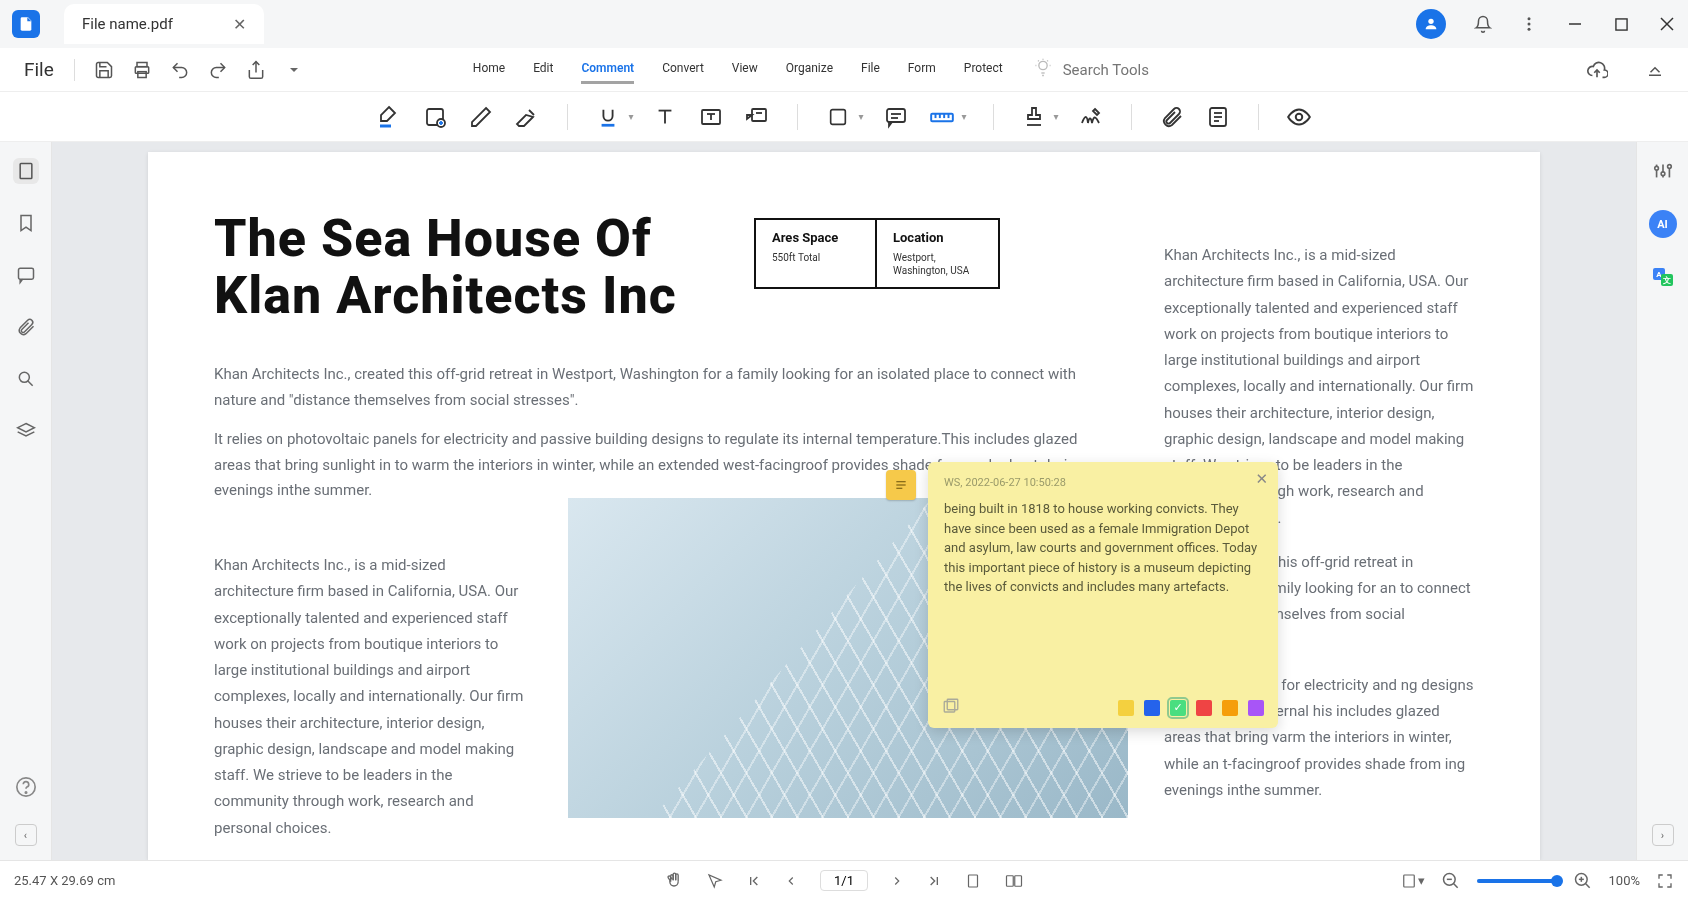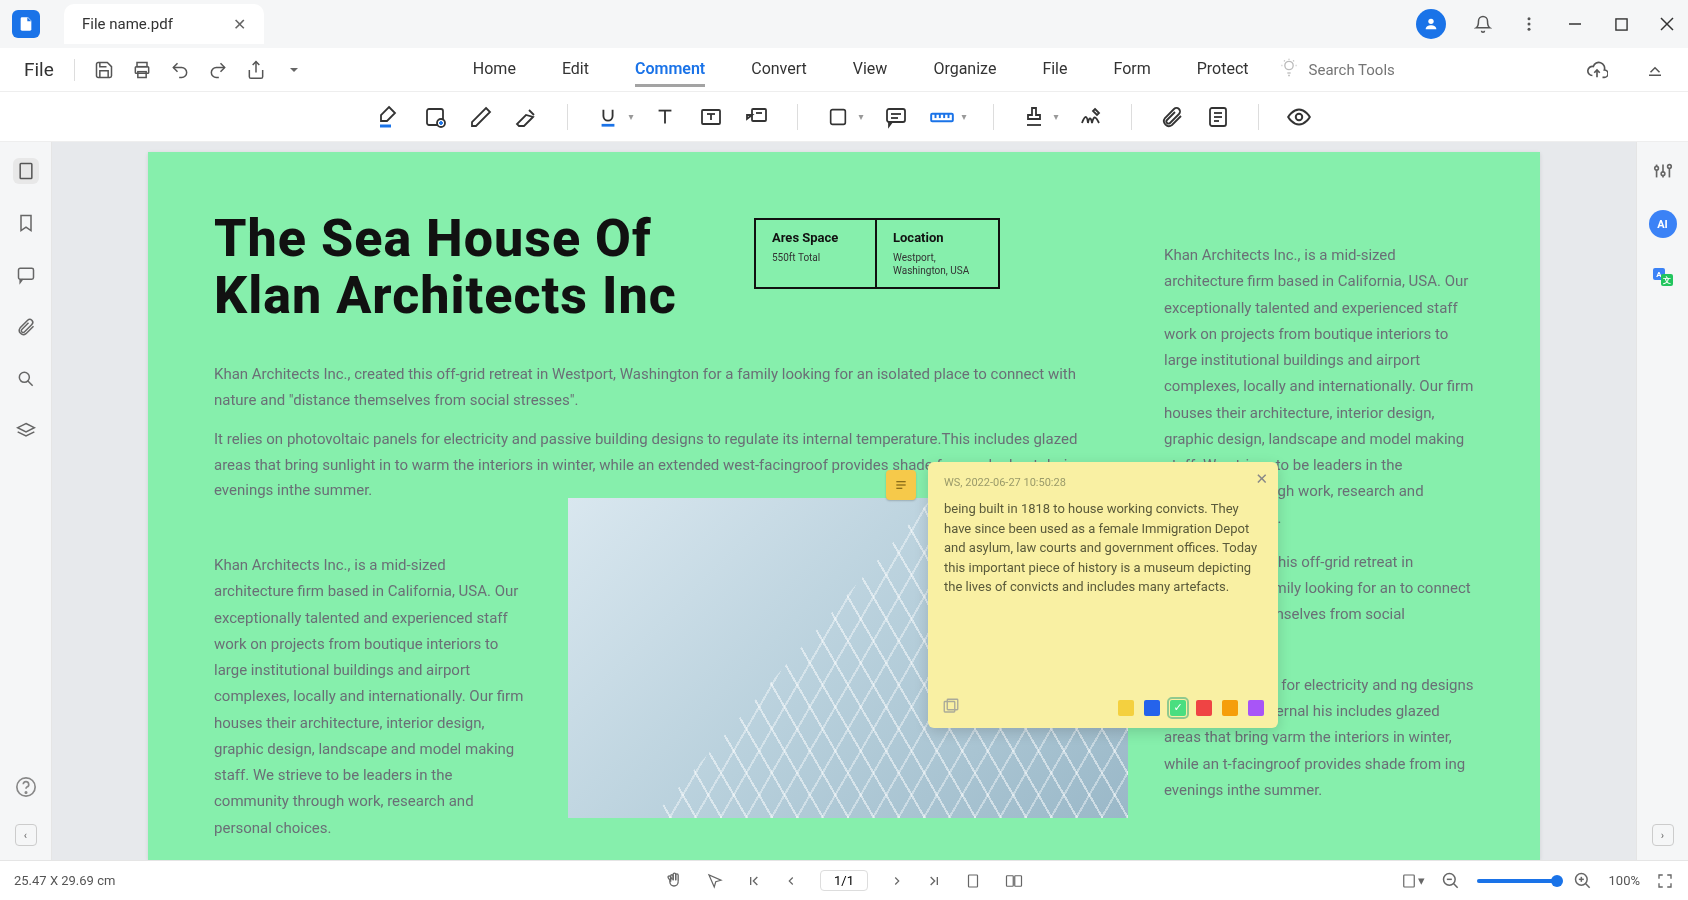--- a/index.html
+++ b/index.html
@@ -9,38 +9,38 @@
   .app-logo svg { fill:white; }
   .tab { display:flex; align-items:center; padding:0 18px; height:40px; background:#fff; border-radius:10px 10px 0 0; gap:60px; font-size:15px; color:#333; }
   .tab .close { cursor:pointer; color:#666; font-size:16px; }
   .title-right { margin-left:auto; display:flex; align-items:center; gap:28px; color:#555; }
   .avatar { width:30px; height:30px; border-radius:50%; background:#1a73e8; display:flex; align-items:center; justify-content:center; }
   .win-btn { width:18px; height:18px; display:flex; align-items:center; justify-content:center; cursor:pointer; }
   .toolbar1 { height:44px; display:flex; align-items:center; padding:0 14px; background:#fff; border-bottom:1px solid #eee; }
   .file-btn { font-size:19px; color:#333; padding:4px 10px; cursor:pointer; }
   .divider-v { width:1px; height:22px; background:#ddd; margin:0 10px; }
   .tb-icon { width:22px; height:22px; display:flex; align-items:center; justify-content:center; cursor:pointer; color:#555; margin:0 8px; }
-  .menu-tabs { display:flex; gap:46px; margin-left:160px; font-size:16px; color:#333; }
+  .menu-tabs { display:flex; gap:28px; margin-left:160px; font-size:12px; color:#333; }
   .menu-tab { cursor:pointer; padding:6px 0; }
   .menu-tab.active { color:#1a73e8; font-weight:600; border-bottom:3px solid #a3a3a3; }
   .search-area { margin-left:30px; display:flex; align-items:center; gap:10px; }
   .search-input { border:none; outline:none; font-size:15px; color:#999; background:transparent; width:140px; }
   .tb-right { margin-left:auto; display:flex; gap:20px; color:#555; }
   .toolbar2 { height:50px; display:flex; align-items:center; justify-content:center; background:#fff; border-bottom:1px solid #eee; gap:18px; }
   .tool-btn { width:28px; height:28px; display:flex; align-items:center; justify-content:center; cursor:pointer; color:#444; }
   .tool-sep { width:1px; height:26px; background:#ddd; margin:0 8px; }
   .caret { font-size:10px; color:#999; margin-left:-12px; }
   .main { display:flex; height:718px; }
   .left-rail { width:52px; background:#f5f6f7; display:flex; flex-direction:column; align-items:center; padding-top:16px; gap:26px; border-right:1px solid #e5e5e5; position:relative; }
   .rail-btn { width:26px; height:26px; display:flex; align-items:center; justify-content:center; cursor:pointer; color:#666; border-radius:6px; }
   .rail-btn.active { background:#e8e8e8; }
   .rail-help { position:absolute; bottom:60px; }
   .rail-collapse { position:absolute; bottom:14px; width:22px; height:22px; border:1px solid #ccc; border-radius:4px; display:flex; align-items:center; justify-content:center; cursor:pointer; font-size:11px; color:#666; }
   .page-area { flex:1; background:#e7e9ec; overflow:hidden; position:relative; display:flex; justify-content:center; padding-top:10px; }
-  .page { width:1392px; background:#86efac; box-shadow:0 1px 4px rgba(0,0,0,0.1); padding:58px 66px 0; position:relative; }
+  .page { width:1392px; background:#ffffff; box-shadow:0 1px 4px rgba(0,0,0,0.1); padding:58px 66px 0; position:relative; }
   .page-title { font-size:52px; font-weight:800; letter-spacing:1px; line-height:1.1; color:#111; max-width:560px; font-family:Arial,sans-serif; }
   .info-table { position:absolute; top:66px; left:606px; border:2px solid #111; display:flex; }
   .info-cell { padding:10px 16px; border-right:2px solid #111; width:121px; }
   .info-cell:last-child { border-right:none; }
   .info-cell .h { font-weight:700; font-size:13px; color:#111; margin-bottom:6px; }
   .info-cell .v { font-size:10px; color:#333; line-height:1.3; }
   .intro-text { margin-top:38px; font-size:15px; color:#6a6f76; line-height:1.7; max-width:880px; }
   .intro-text p { margin-bottom:14px; }
   .col-left { position:absolute; top:400px; left:66px; width:310px; font-size:15px; color:#6a6f76; line-height:1.75; }
   .col-right { position:absolute; top:90px; right:66px; width:310px; font-size:15px; color:#6a6f76; line-height:1.75; }

